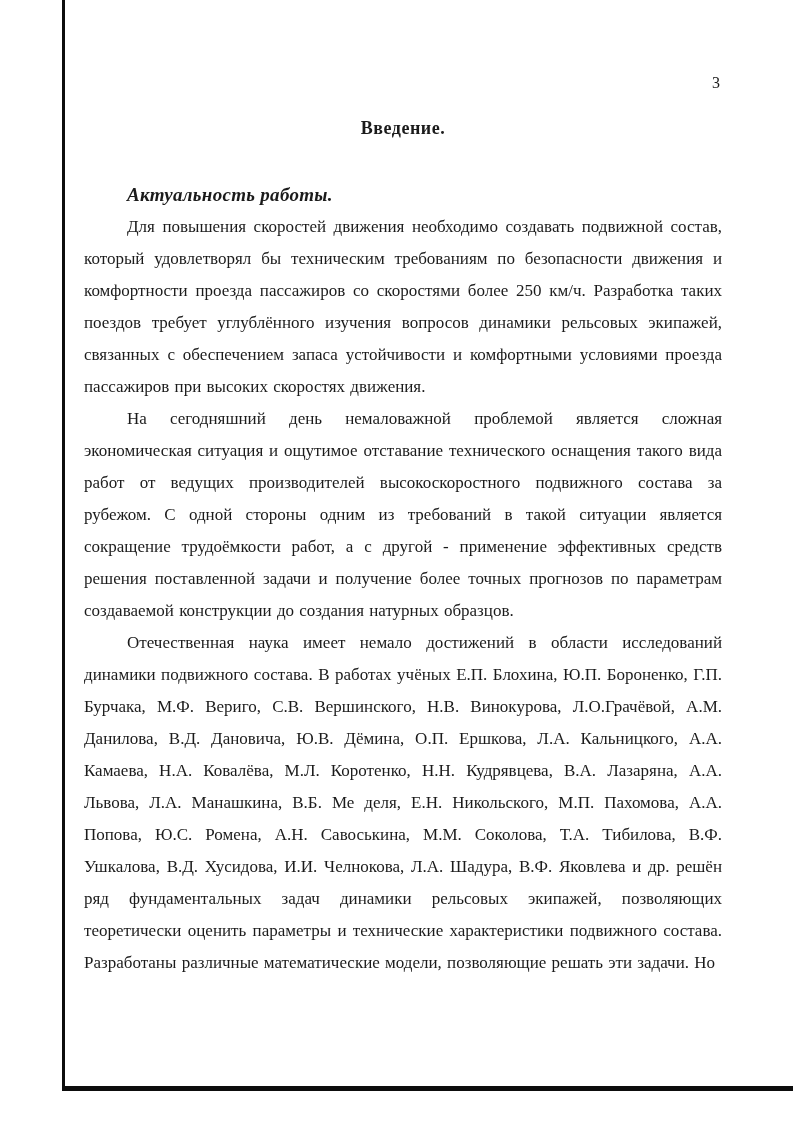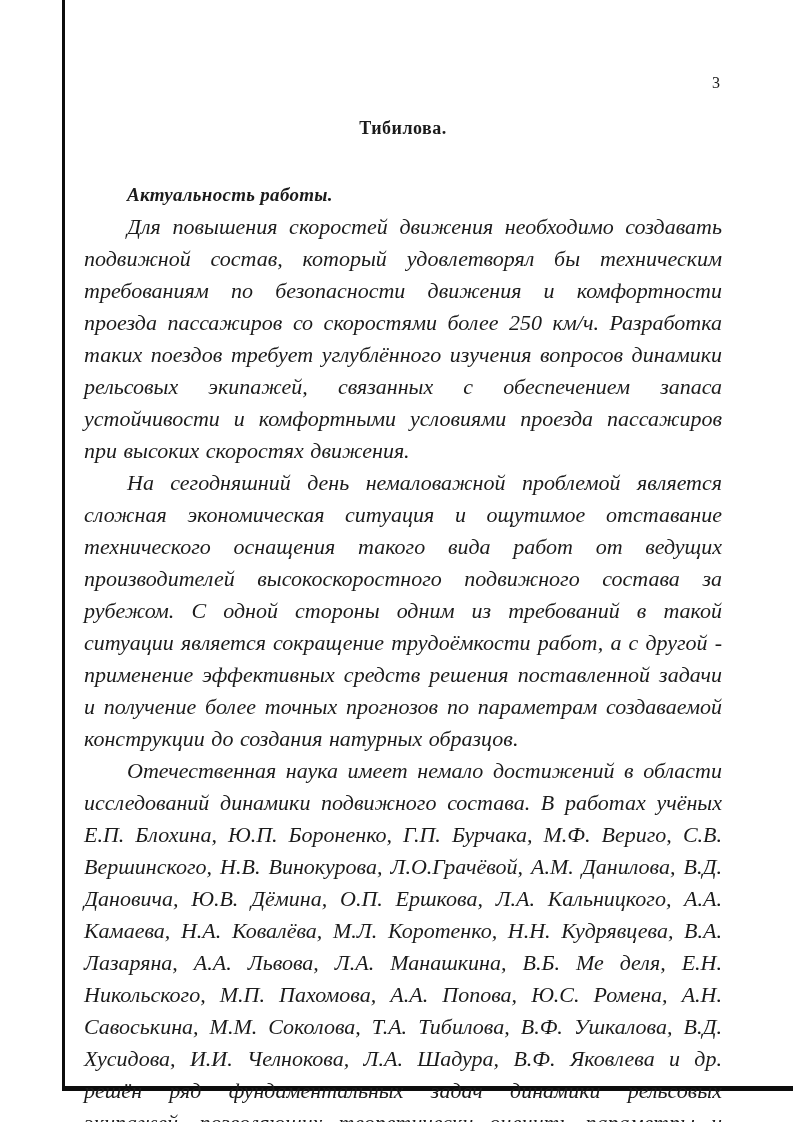--- a/index.html
+++ b/index.html
@@ -50,37 +50,36 @@
     margin: 40px 0 0 0;
     font-weight: bold;
     font-style: italic;
     font-size: 19px;
     line-height: 32px;
     text-indent: 43px;
     letter-spacing: 0.3px;
   }
   .para {
     margin: 0;
-    font-size: 22px;
+    font-size: 17px;
     line-height: 32px;
     text-align: justify;
     text-indent: 43px;
     word-spacing: 1px;
-    font-style: italic;
   }
 </style>
 </head>
 <body>
 
 <div class="scan-frame"></div>
 
 <div class="content">
   <div class="page-number">3</div>
 
-  <h1 class="doc-title">Тибилова.</h1>
+  <h1 class="doc-title">Введение.</h1>
 
   <p class="section-heading">Актуальность работы.</p>
 
   <p class="para">Для повышения скоростей движения необходимо создавать подвижной состав, который удовлетворял бы техническим требованиям по безопасности движения и комфортности проезда пассажиров со скоростями более 250 км/ч. Разработка таких поездов требует углублённого изучения вопросов динамики рельсовых экипажей, связанных с обеспечением запаса устойчивости и комфортными условиями проезда пассажиров при высоких скоростях движения.</p>
 
   <p class="para">На сегодняшний день немаловажной проблемой является сложная экономическая ситуация и ощутимое отставание технического оснащения такого вида работ от ведущих производителей высокоскоростного подвижного состава за рубежом. С одной стороны одним из требований в такой ситуации является сокращение трудоёмкости работ, а с другой - применение эффективных средств решения поставленной задачи и получение более точных прогнозов по параметрам создаваемой конструкции до создания натурных образцов.</p>
 
   <p class="para">Отечественная наука имеет немало достижений в области исследований динамики подвижного состава. В работах учёных Е.П. Блохина, Ю.П. Бороненко, Г.П. Бурчака, М.Ф. Вериго, С.В. Вершинского, Н.В. Винокурова, Л.О.Грачёвой, А.М. Данилова, В.Д. Дановича, Ю.В. Дёмина, О.П. Ершкова, Л.А. Кальницкого, А.А. Камаева, Н.А. Ковалёва, М.Л. Коротенко, Н.Н. Кудрявцева, В.А. Лазаряна, А.А. Львова, Л.А. Манашкина, В.Б. Ме деля, Е.Н. Никольского, М.П. Пахомова, А.А. Попова, Ю.С. Ромена, А.Н. Савоськина, М.М. Соколова, Т.А. Тибилова, В.Ф. Ушкалова, В.Д. Хусидова, И.И. Челнокова, Л.А. Шадура, В.Ф. Яковлева и др. решён ряд фундаментальных задач динамики рельсовых экипажей, позволяющих теоретически оценить параметры и технические характеристики подвижного состава. Разработаны различные математические модели, позволяющие решать эти задачи. Но</p>
 </div>
 

